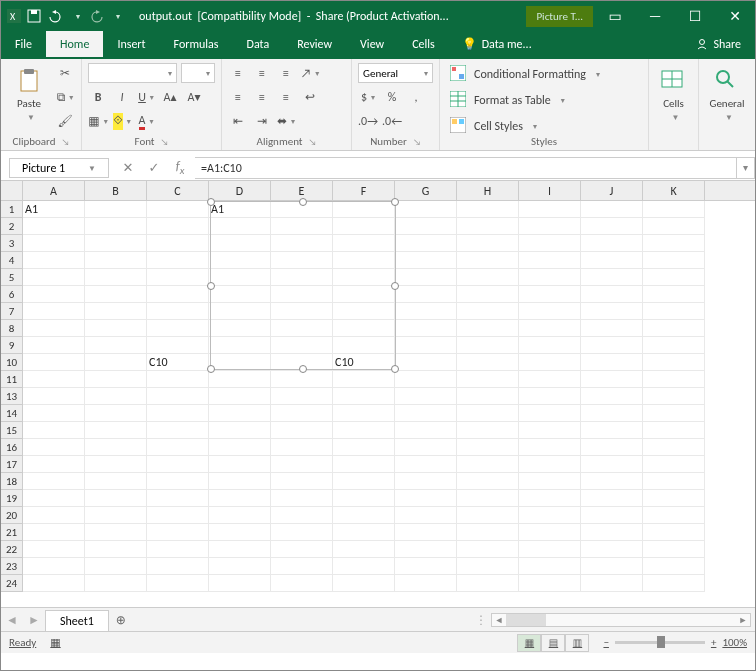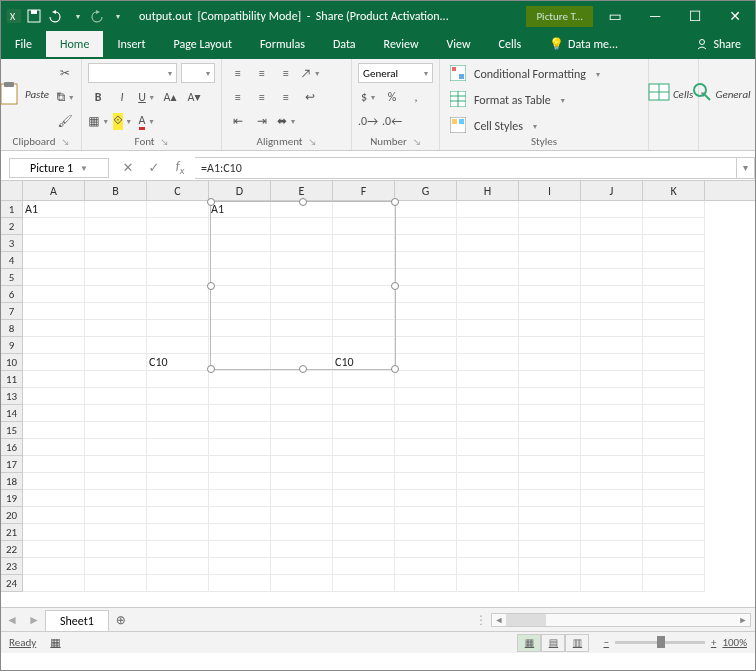--- a/index.html
+++ b/index.html
@@ -20,33 +20,33 @@
 .tab.active { background: #f3f3f3; color: #0c6b3e; }
 .tab.share { margin-left: auto; display: flex; align-items: center; gap: 4px; padding-right: 14px;}
 .tab.tellme { display: flex; align-items: center; gap: 4px;}
 
 
 .ribbon { background: #f3f3f3; border-bottom: 1px solid #ccc; height: 92px; display: flex; }
 .group { border-right: 1px solid #ddd; padding: 2px 6px 0 6px; display: flex; flex-direction: column; justify-content: space-between; }
 .glabel { font-size: 11px; color: #666; text-align: center; padding-bottom: 2px; display:flex; justify-content:center; align-items:center; gap:6px;}
 .glabel .lch { color:#999; font-size:9px; cursor:pointer;}
 .gbody { display: flex; align-items: flex-start; gap: 4px; height: 72px; }
-.bigbtn { display: flex; flex-direction: row; align-items: center; justify-content: center; width: 44px; height: 66px; font-size: 11px; color: #444; gap:2px;font-style:italic;}
+.bigbtn { display: flex; flex-direction: column; align-items: center; justify-content: center; width: 44px; height: 66px; font-size: 11px; color: #444; gap:2px;}
 .bigbtn .bicon { width: 28px; height: 28px; }
 .col { display: flex; flex-direction: column; gap: 4px; padding-top:2px;}
 .row { display: flex; gap: 4px; align-items: center; height: 20px; }
 .smbtn { width: 20px; height: 20px; display: flex; align-items: center; justify-content: center; color: #555; font-size: 12px; border: 1px solid transparent; }
 .sel { border: 1px solid #ccc; background: #fff; font-size: 11px; padding: 1px 4px; height: 20px; display: flex; align-items: center; justify-content: space-between; }
 .dd { color:#888; font-size:8px; margin-left:4px;}
 .stylerow{display:flex;align-items:center;gap:6px;font-size:12px;color:#444;height:22px;padding:0 4px;}
 .stylerow .sic{width:18px;height:18px;}
 
 
 .fbar { height: 26px; border-bottom: 1px solid #ccc; display: flex; align-items: center; background:#fff; margin-top:4px;}
-.namebox { width: 100px; border: 1px solid #ccc; margin: 2px 4px 2px 8px; height: 20px; font-size: 12px; padding: 0 20px; display: flex; align-items: center; justify-content: space-between; }
+.namebox { width: 100px; border: 1px solid #ccc; margin: 2px 4px 2px 8px; height: 20px; font-size: 12px; padding: 0 12px; display: flex; align-items: center; justify-content: space-between; }
 .fxbtns { display: flex; gap: 0; padding: 0 2px; }
 .fxbtn { width: 26px; height: 22px; display: flex; align-items: center; justify-content: center; color: #888; font-size: 13px; }
 .fxinput { flex: 1; border: 1px solid #ccc; border-left:none; height: 22px; font-size: 12px; padding: 0 6px; display: flex; align-items: center; color: #333; }
 .fxexpand{width:18px;border:1px solid #ccc;border-left:none;height:22px;display:flex;align-items:center;justify-content:center;color:#888;font-size:10px;}
 
 
 .gridwrap { position: relative; height: 426px; overflow: hidden; background: #fff; }
 .colheads { display: flex; height: 20px; background: #eee;border-bottom:1px solid #ccc;}
 .corner { width: 22px; border-right: 1px solid #ccc; background:#eee;}
 .ch { flex:0 0 62px; border-right: 1px solid #ccc; text-align: center; font-size: 12px; color: #333; display:flex;align-items:center;justify-content:center;}
@@ -125,21 +125,20 @@
     <div>—</div>
     <div>☐</div>
     <div>✕</div>
   </div>
 </div>
 
 <div class="tabs">
   <div class="tab">File</div>
   <div class="tab active">Home</div>
   <div class="tab">Insert</div>
-  <div class="tab">Page Layout</div>
   <div class="tab">Formulas</div>
   <div class="tab">Data</div>
   <div class="tab">Review</div>
   <div class="tab">View</div>
   <div class="tab">Cells</div>
   <div class="tab tellme">
     <span>💡</span>
     <span>Data me...</span>
   </div>
   <div class="tab share">

